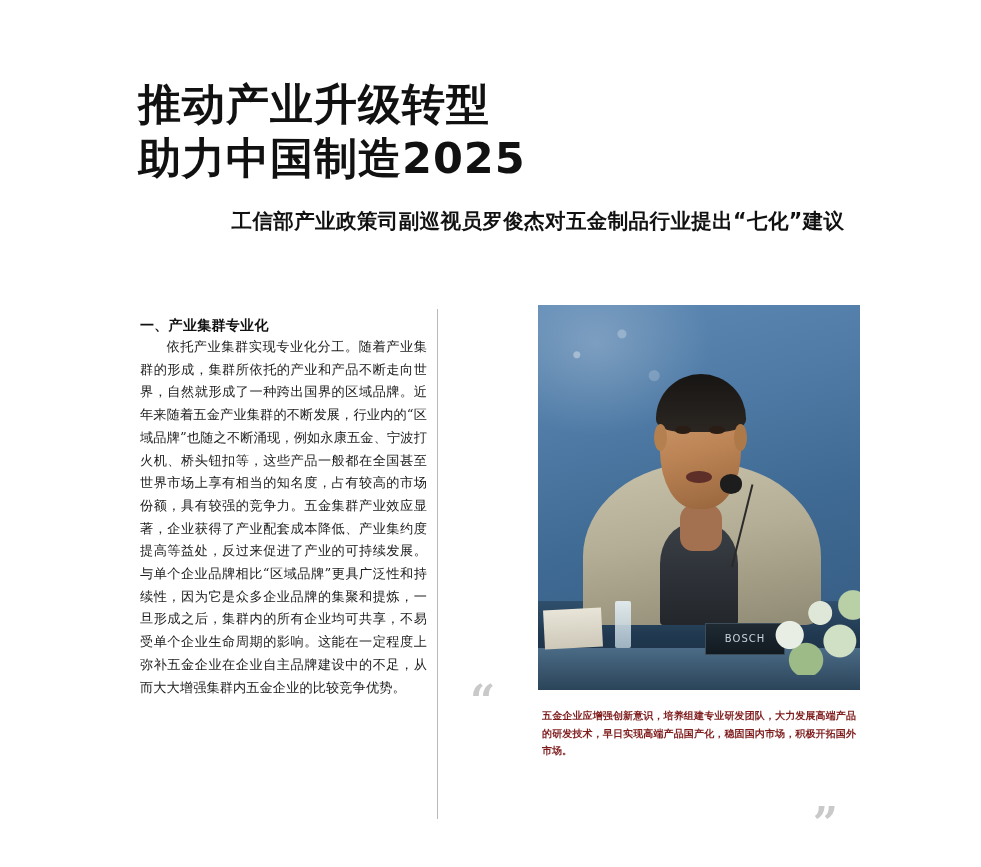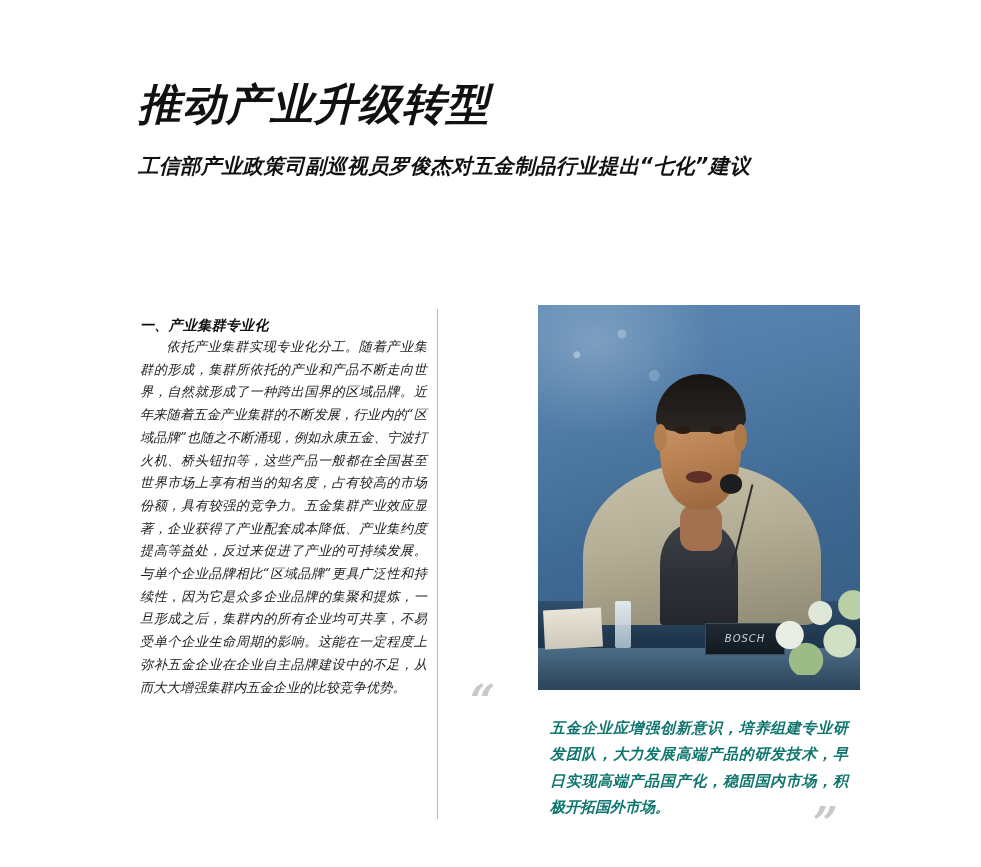--- a/index.html
+++ b/index.html
@@ -12,21 +12,20 @@
     background: #ffffff;
     font-family: "DejaVu Serif", "Liberation Serif", serif;
     color: #1a1a1a;
     overflow: hidden;
   }
   .page {
     position: relative;
     width: 951px;
     height: 867px;
     box-sizing: border-box;
-    font-style: italic;
   }
 
   
   .masthead {
     position: absolute;
     left: 138px;
     top: 78px;
     width: 800px;
   }
   .headline {
@@ -43,20 +42,21 @@
     margin-top: 2px;
   }
   .subhead {
     font-family: "DejaVu Sans", "Liberation Sans", sans-serif;
     font-weight: bold;
     font-size: 20.5px;
     letter-spacing: 0.4px;
     color: #111111;
     margin: 22px 0 0 0;
     white-space: nowrap;
+    text-align: center;
   }
 
   
   .content {
     position: absolute;
     left: 140px;
     top: 305px;
     width: 720px;
   }
 
@@ -224,35 +224,36 @@
   }
   .quote-close {
     position: absolute;
     right: 22px;
     top: 108px;
     color: #c9c9c9;
   }
   .quote-text {
     font-family: "DejaVu Sans", "Liberation Sans", sans-serif;
     font-weight: bold;
-    font-size: 15px;
+    font-size: 10px;
     line-height: 1.76;
-    color: #0f766e;
+    color: #7f1d1d;
     text-align: justify;
     text-justify: inter-ideograph;
-    margin: 12px;
+    margin: 4px;
   }
 </style>
 </head>
 <body>
 
 <div class="page">
 
   <div class="masthead">
     <h1 class="headline">推动产业升级转型</h1>
+    <h1 class="headline headline-line2">助力中国制造2025</h1>
     <h2 class="subhead">工信部产业政策司副巡视员罗俊杰对五金制品行业提出“七化”建议</h2>
   </div>
 
   <div class="content">
 
     <div class="col-left">
       <h3 class="section-title">一、产业集群专业化</h3>
       <p class="para indent">依托产业集群实现专业化分工。随着产业集群的形成，集群所依托的产业和产品不断走向世界，自然就形成了一种跨出国界的区域品牌。近年来随着五金产业集群的不断发展，行业内的“区域品牌”也随之不断涌现，例如永康五金、宁波打火机、桥头钮扣等，这些产品一般都在全国甚至世界市场上享有相当的知名度，占有较高的市场份额，具有较强的竞争力。五金集群产业效应显著，企业获得了产业配套成本降低、产业集约度提高等益处，反过来促进了产业的可持续发展。与单个企业品牌相比“区域品牌”更具广泛性和持续性，因为它是众多企业品牌的集聚和提炼，一旦形成之后，集群内的所有企业均可共享，不易受单个企业生命周期的影响。这能在一定程度上弥补五金企业在企业自主品牌建设中的不足，从而大大增强集群内五金企业的比较竞争优势。</p>
     </div>
 

